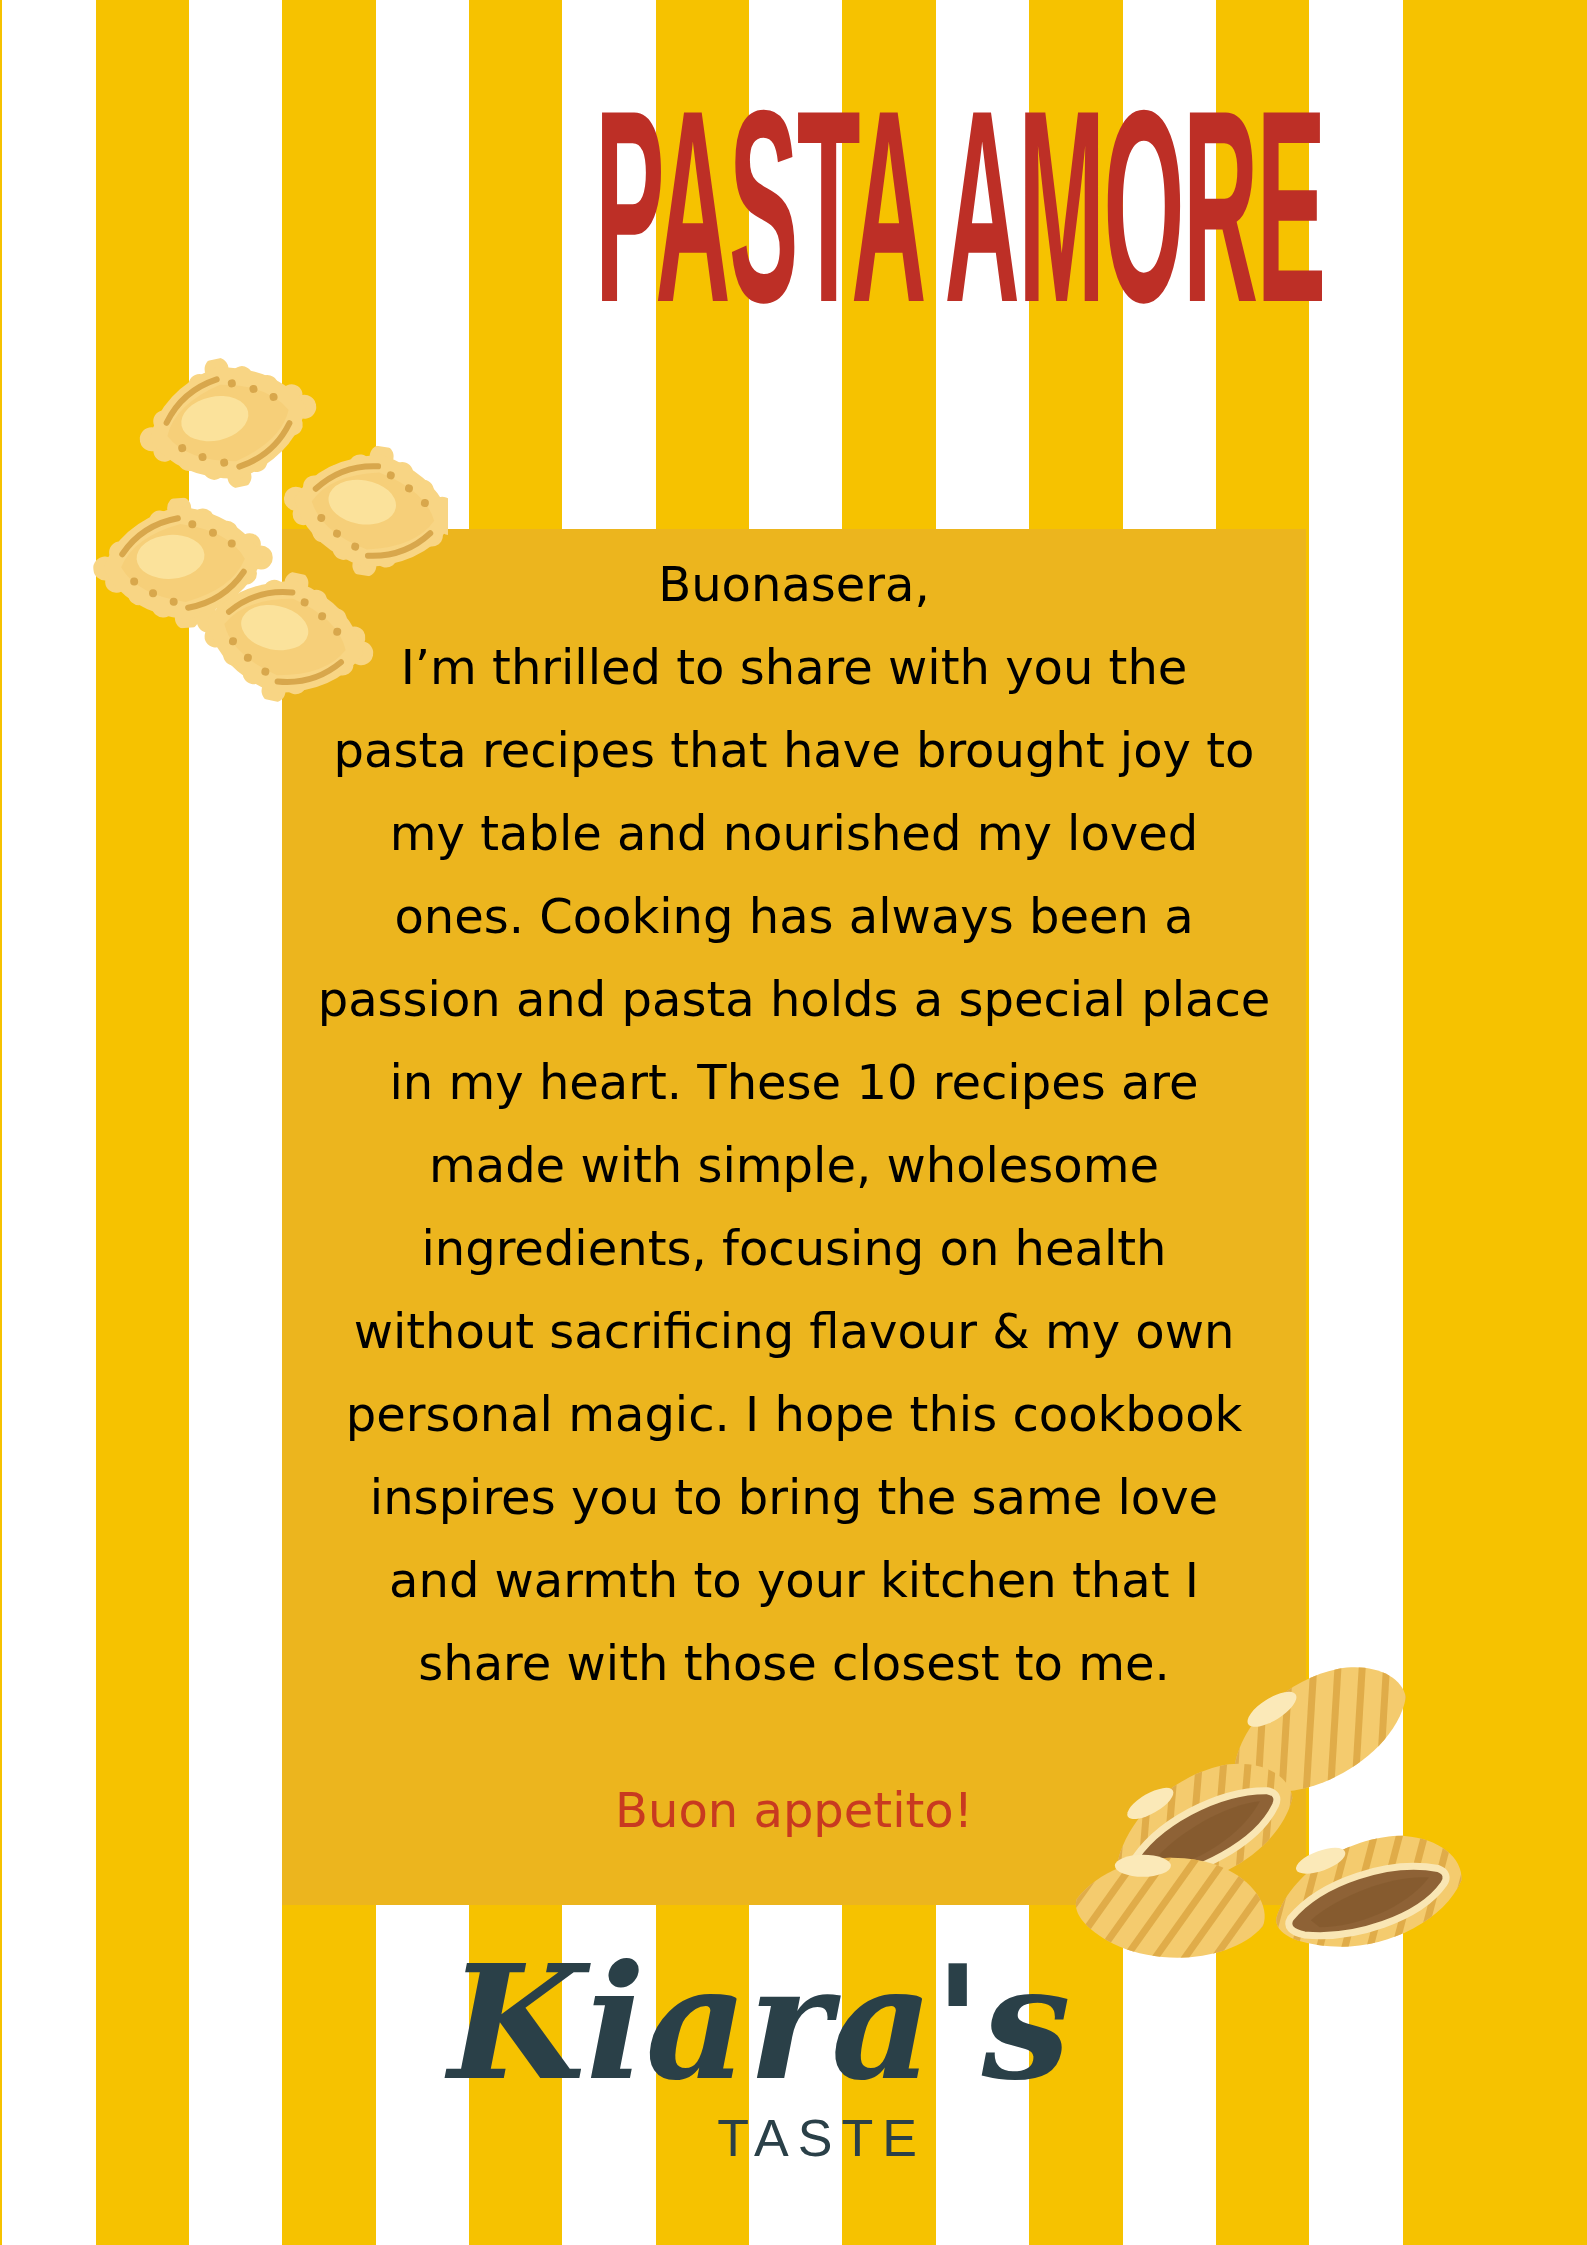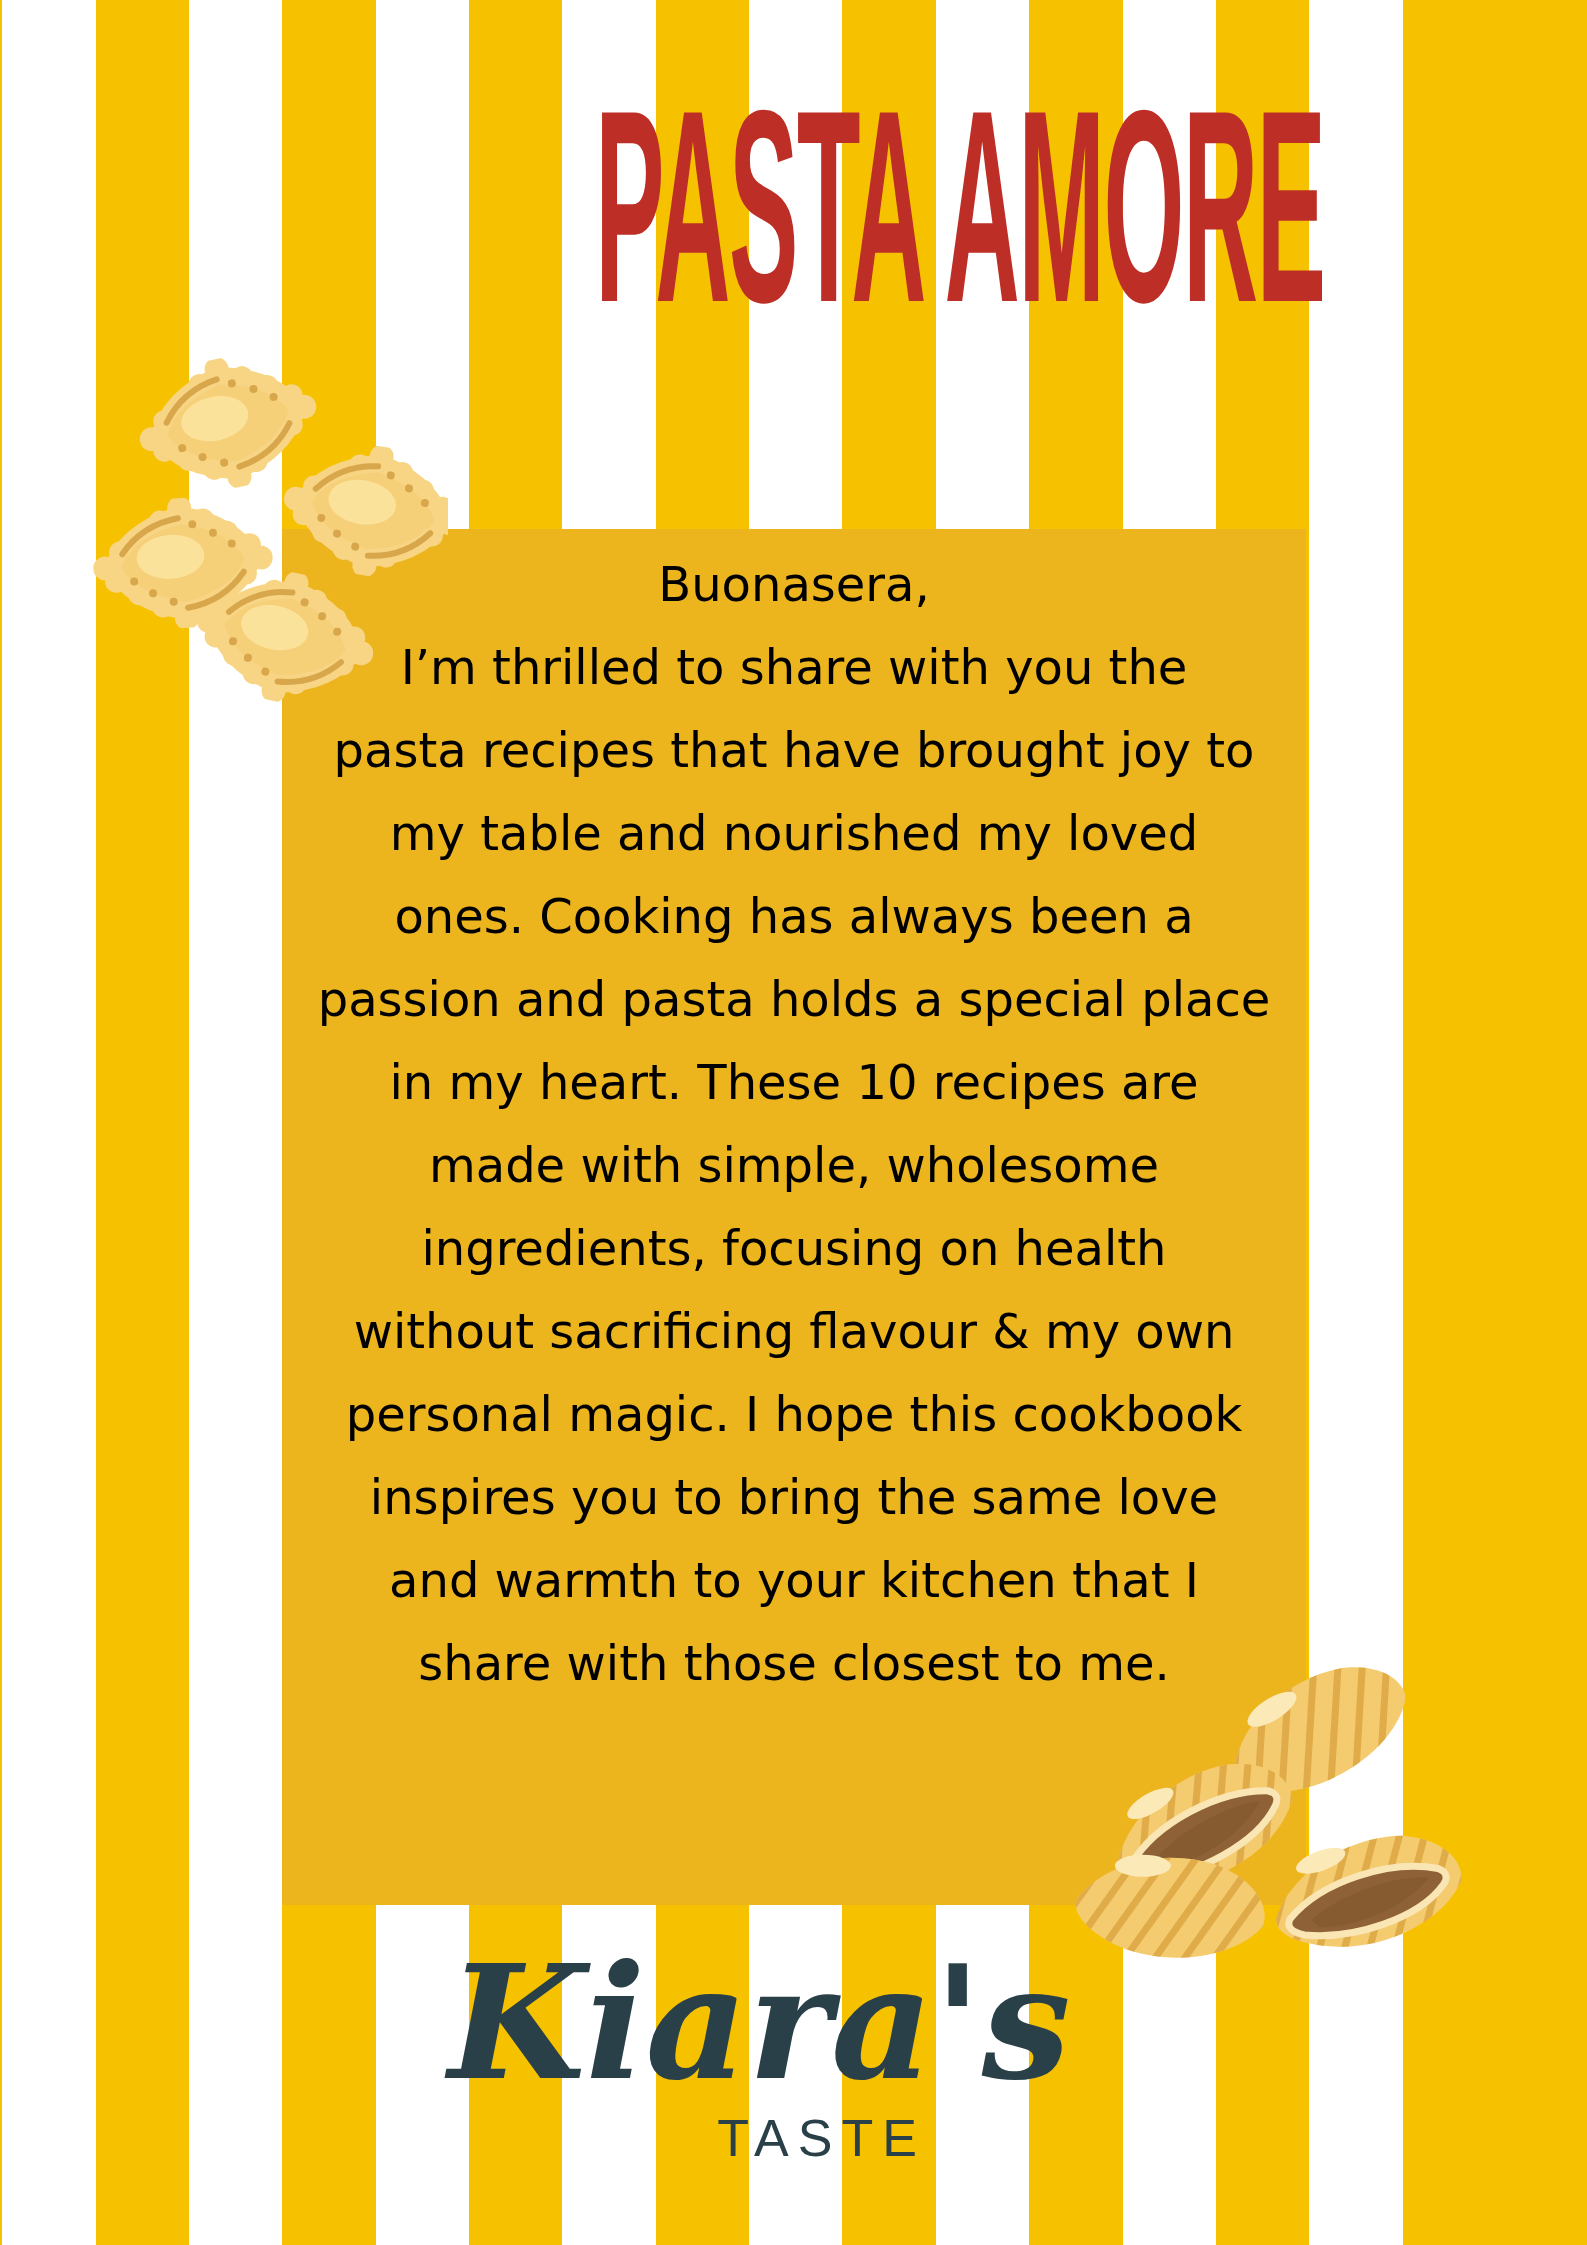--- a/index.html
+++ b/index.html
@@ -156,20 +156,21 @@
 ones. Cooking has always been a
 passion and pasta holds a special place
 in my heart. These 10 recipes are
 made with simple, wholesome
 ingredients, focusing on health
 without sacrificing flavour &amp; my own
 personal magic. I hope this cookbook
 inspires you to bring the same love
 and warmth to your kitchen that I
 share with those closest to me.</p>
+    <p class="letter-closing">Buon appetito!</p>
   </section>
 
   <svg class="ravioli-cluster" width="380" height="360" viewBox="0 0 380 360" aria-hidden="true">
     <g transform="translate(70,8) rotate(-12 90 65)">
       <use href="#ravioli" width="180" height="130"></use>
     </g>
     <g transform="translate(215,96) rotate(9 90 65)">
       <use href="#ravioli" width="180" height="130"></use>
     </g>
     <g transform="translate(25,148) rotate(-4 90 65)">

